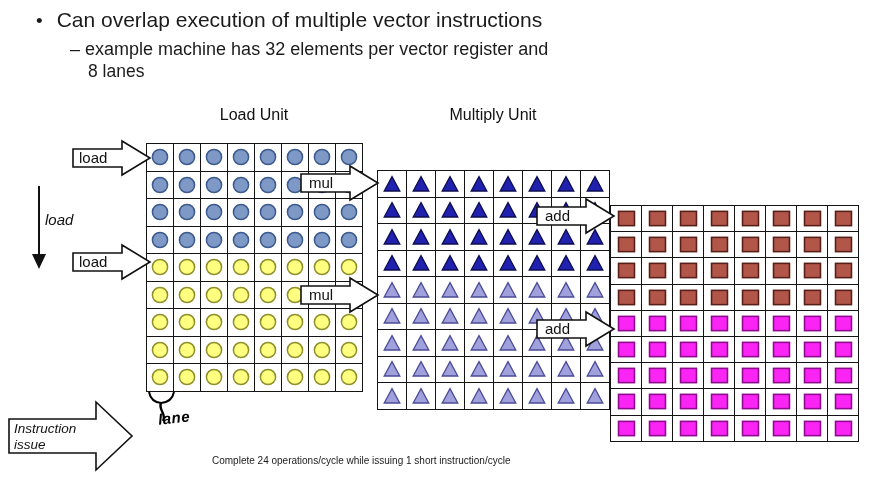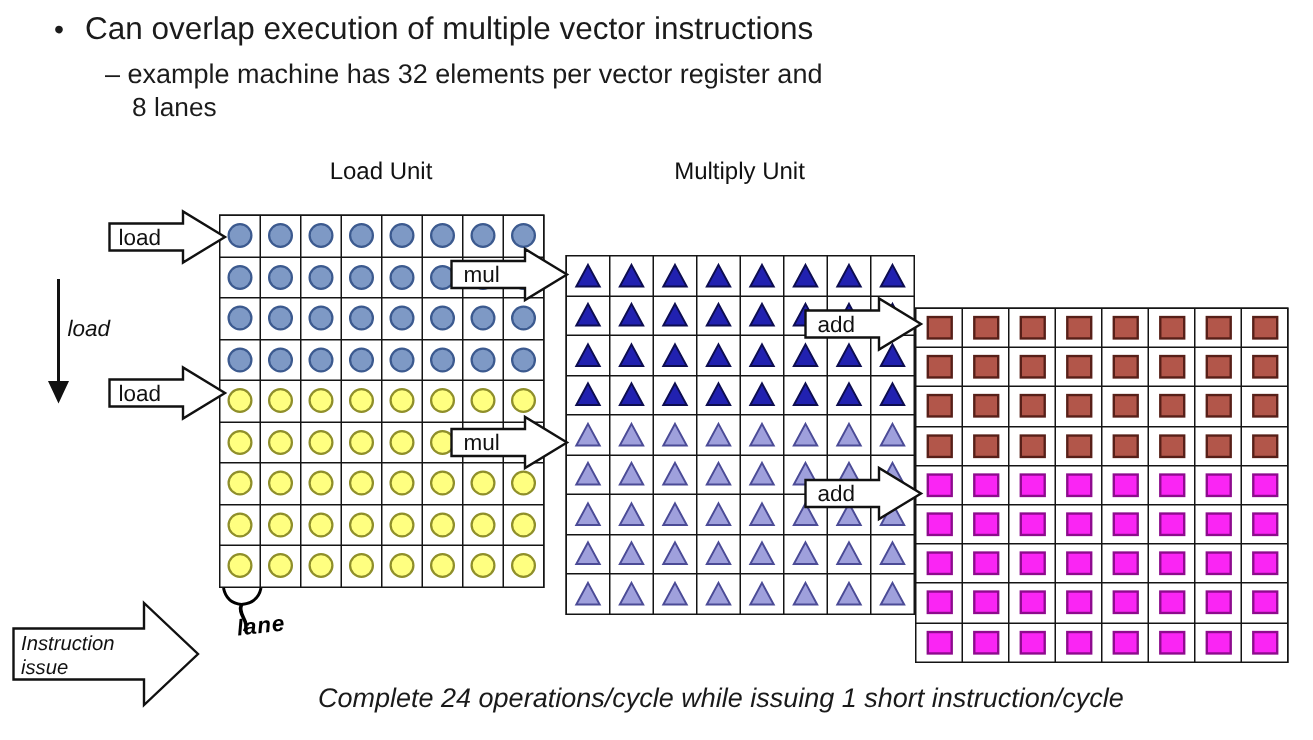--- a/index.html
+++ b/index.html
@@ -21,21 +21,21 @@
   .unit-0 .sym{width:20px;height:20px;}
   .unit-1 .sym{width:20px;height:20px;}
   .unit-2 .sym{width:21px;height:21px;}
   .op-arrow{position:absolute;z-index:3;overflow:visible;}
   .arrow-shape{fill:#ffffff;stroke:#111;stroke-width:1.6;}
   .arrow-text{font-family:"Liberation Sans",sans-serif;font-size:15px;fill:#111;}
   .time-label{left:45px;top:211px;font-style:italic;font-size:15px;color:#111;}
   .issue-text{font-family:"Liberation Sans",sans-serif;font-style:italic;font-size:13.5px;fill:#111;}
   .lane-label{left:158px;top:409px;font-weight:700;font-style:italic;font-size:15px;
     transform:rotate(-6deg);letter-spacing:.5px;color:#000;}
-  .caption{left:212px;top:455px;font-size:18px;color:#1a1a1a;white-space:nowrap;font-style:italic;}
+  .caption{left:212px;top:455px;font-size:10px;color:#1a1a1a;white-space:nowrap;}
   .anno{position:absolute;z-index:2;overflow:visible;}
 </style>
 </head>
 <body>
 
 <div class="slide">
 
   <div class="abs title-row">
     <span class="bullet">•</span>
     <span>Can overlap execution of multiple vector instructions</span>

